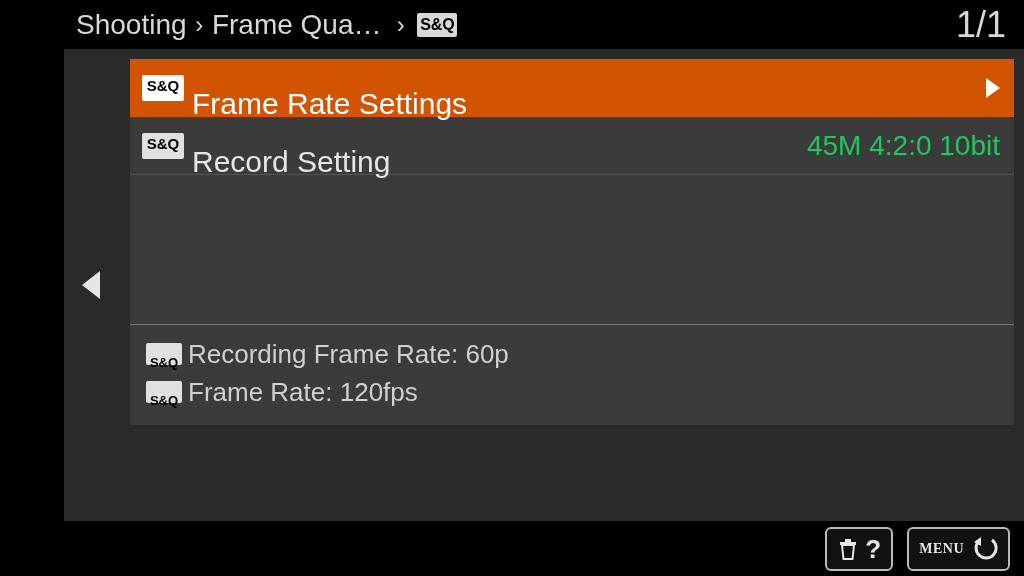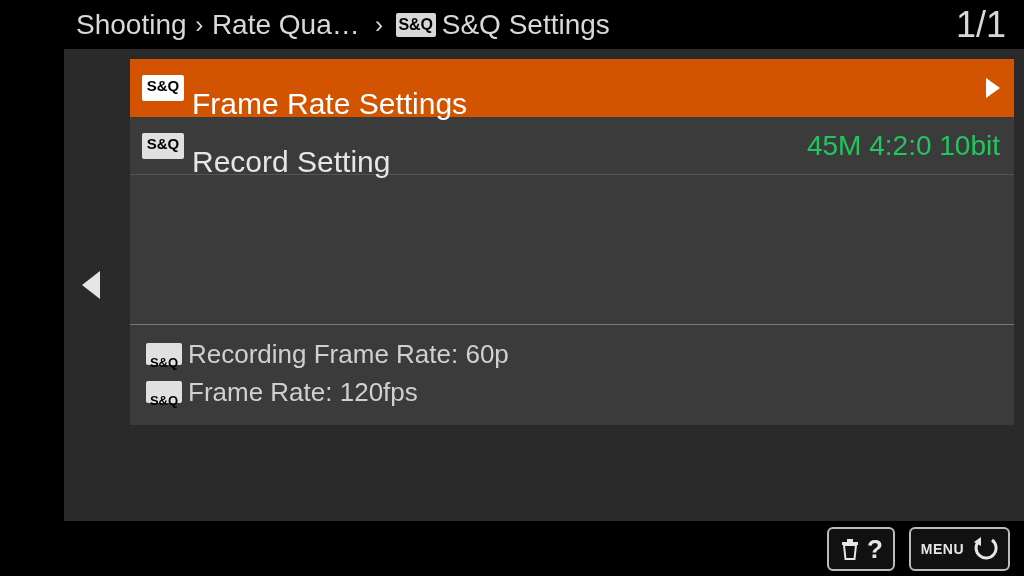--- a/index.html
+++ b/index.html
@@ -145,42 +145,41 @@
     height: 44px;
     padding: 0 10px;
     border: 2px solid #bbb;
     border-radius: 6px;
     background: #111;
     color: #e6e6e6;
     font-size: 20px;
     font-weight: bold;
   }
   .fbtn .qmark { font-size: 26px; font-weight: bold; }
-  .fbtn .menu-label { font-size: 14px; letter-spacing: 0.5px; }
+  .fbtn .menu-label { font-size: 14px; letter-spacing: 0.5px; font-family: Liberation Serif, serif; }
   .fbtn svg { display: block; }
 
   
   .left-margin {
     position: absolute; left:0; top:0; width:64px; height:576px; background:#000;
   }
 </style>
 </head>
 <body>
 
 <div class="left-margin"></div>
 
 <div class="screen">
 
   <div class="header">
     <span>Shooting</span>
     <span class="chev"> › </span>
-    <span>Rate Qua…</span>
+    <span>Frame Qua…</span>
     <span class="chev">  › </span>
     <span class="hdr-icon">S&amp;Q</span>
-    <span>S&amp;Q Settings</span>
   </div>
   <div class="page-counter">1/1</div>
 
   <div class="nav-left"></div>
 
   <div class="panel">
 
     <div class="row selected">
       <span class="sq-icon">S&amp;Q</span>
       <span class="label">Frame Rate Settings</span>

